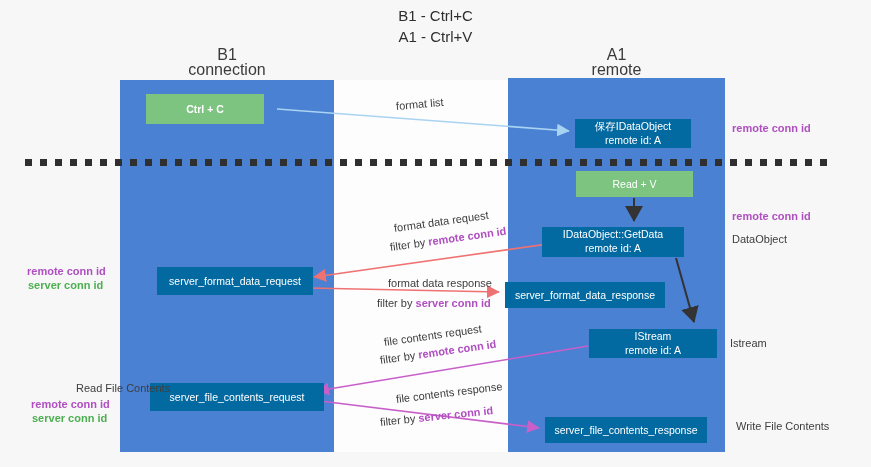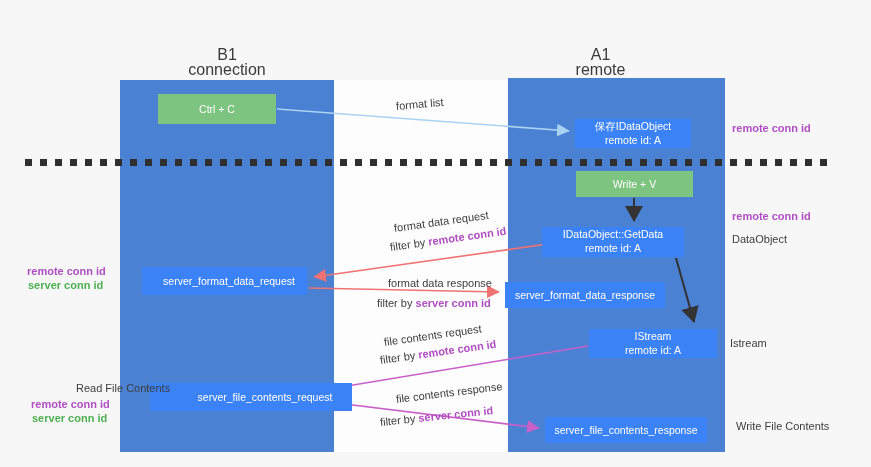--- a/index.html
+++ b/index.html
@@ -9,25 +9,25 @@
     background:#f7f7f7;
   }
   .gap-bg { position:absolute; left:334px; top:80px; width:174px; height:372px; background:#fdfdfd; z-index:0; }
   .column { position:absolute; background:#4a81d3; z-index:1; }
   .col-b1 { left:120px; top:80px; width:214px; height:372px; }
   .col-a1 { left:508px; top:78px; width:217px; height:374px; }
 
   .title-block { position:absolute; left:0; top:5px; width:871px; text-align:center; color:#2e2e2e; font-size:15px; line-height:21px; z-index:6; }
   .col-header { position:absolute; top:47px; text-align:center; color:#3a3a3a; font-size:16px; line-height:15px; z-index:6; }
   .hdr-b1 { left:120px; width:214px; }
-  .hdr-a1 { left:492px; width:217px; }
+  .hdr-a1 { left:508px; width:217px; }
 
   .box { position:absolute; display:flex; align-items:center; justify-content:center; color:#fff; font-size:10.5px; text-align:center; z-index:4; }
   .box.green { background:#7cc47f; }
-  .box.orange { background:#3b82f6; }
+  .box.orange { background:#0369a1; }
   .two-line { flex-direction:column; line-height:1.32; }
 
   .arrows { position:absolute; left:0; top:0; width:871px; height:467px; z-index:3; pointer-events:none; }
 
   .dashline { position:absolute; left:25px; top:159px; width:806px; height:7px; z-index:5;
     background:repeating-linear-gradient(90deg,#2f2f2f 0 7px,transparent 7px 15px); }
 
   .lbl { position:absolute; font-size:11px; color:#3d3d3d; white-space:nowrap; z-index:6; }
   .rot { transform-origin:left center; }
   .purple { color:#b04fc1; font-weight:bold; }
@@ -37,20 +37,24 @@
 </head>
 <body>
 
 <div class="canvas">
 
   <div class="gap-bg"></div>
 
   <div class="column col-b1"></div>
   <div class="column col-a1"></div>
 
+  <div class="title-block">
+    <div>B1 - Ctrl+C</div>
+    <div>A1 - Ctrl+V</div>
+  </div>
 
   <div class="col-header hdr-b1">
     <div>B1</div>
     <div>connection</div>
   </div>
   <div class="col-header hdr-a1">
     <div>A1</div>
     <div>remote</div>
   </div>
 
@@ -73,52 +77,52 @@
     <line x1="634" y1="198" x2="634" y2="221" stroke="#333333" stroke-width="2" marker-end="url(#m-black)"></line>
     <line x1="676" y1="258" x2="694" y2="322" stroke="#333333" stroke-width="2" marker-end="url(#m-black)"></line>
     <line x1="569" y1="241" x2="314" y2="277" stroke="#ef7272" stroke-width="1.6" marker-end="url(#m-red)"></line>
     <line x1="309" y1="288" x2="499" y2="292" stroke="#ef7272" stroke-width="1.6" marker-end="url(#m-red)"></line>
     <line x1="588" y1="346" x2="317" y2="391" stroke="#c95fc9" stroke-width="1.6" marker-end="url(#m-magenta)"></line>
     <line x1="312" y1="400" x2="539" y2="428" stroke="#c95fc9" stroke-width="1.6" marker-end="url(#m-magenta)"></line>
   </svg>
 
   <div class="dashline"></div>
 
-  <div class="box green" style="left:158px; top:94px; width:118px; height:30px;">
+  <div class="box green" style="left:146px; top:94px; width:118px; height:30px;font-weight:bold;">
     <span>Ctrl + C</span>
   </div>
 
   <div class="box orange two-line" style="left:575px; top:119px; width:116px; height:29px;">
     <span>保存IDataObject</span>
     <span>remote id: A</span>
   </div>
 
   <div class="box green" style="left:576px; top:171px; width:117px; height:26px;">
-    <span>Write + V</span>
+    <span>Read + V</span>
   </div>
 
   <div class="box orange two-line" style="left:542px; top:227px; width:142px; height:30px;">
     <span>IDataObject::GetData</span>
     <span>remote id: A</span>
   </div>
 
-  <div class="box orange" style="left:142px; top:267px; width:156px; height:28px;padding-left:9px;">
+  <div class="box orange" style="left:157px; top:267px; width:156px; height:28px;">
     <span>server_format_data_request</span>
   </div>
 
   <div class="box orange" style="left:505px; top:282px; width:160px; height:26px;text-align:center;">
     <span>server_format_data_response</span>
   </div>
 
   <div class="box orange two-line" style="left:589px; top:329px; width:128px; height:29px;">
     <span>IStream</span>
     <span>remote id: A</span>
   </div>
 
-  <div class="box orange" style="left:150px; top:383px; width:174px; height:28px;padding-left:28px;">
+  <div class="box orange" style="left:150px; top:383px; width:174px; height:28px;">
     <span>server_file_contents_request</span>
   </div>
 
   <div class="box orange" style="left:545px; top:417px; width:162px; height:26px;">
     <span>server_file_contents_response</span>
   </div>
 
   <div class="lbl rot" style="left:396px; top:100px; transform:rotate(-5deg);">format list</div>
 
   <div class="lbl rot" style="left:394px; top:222px; transform:rotate(-8deg);">format data request</div>

